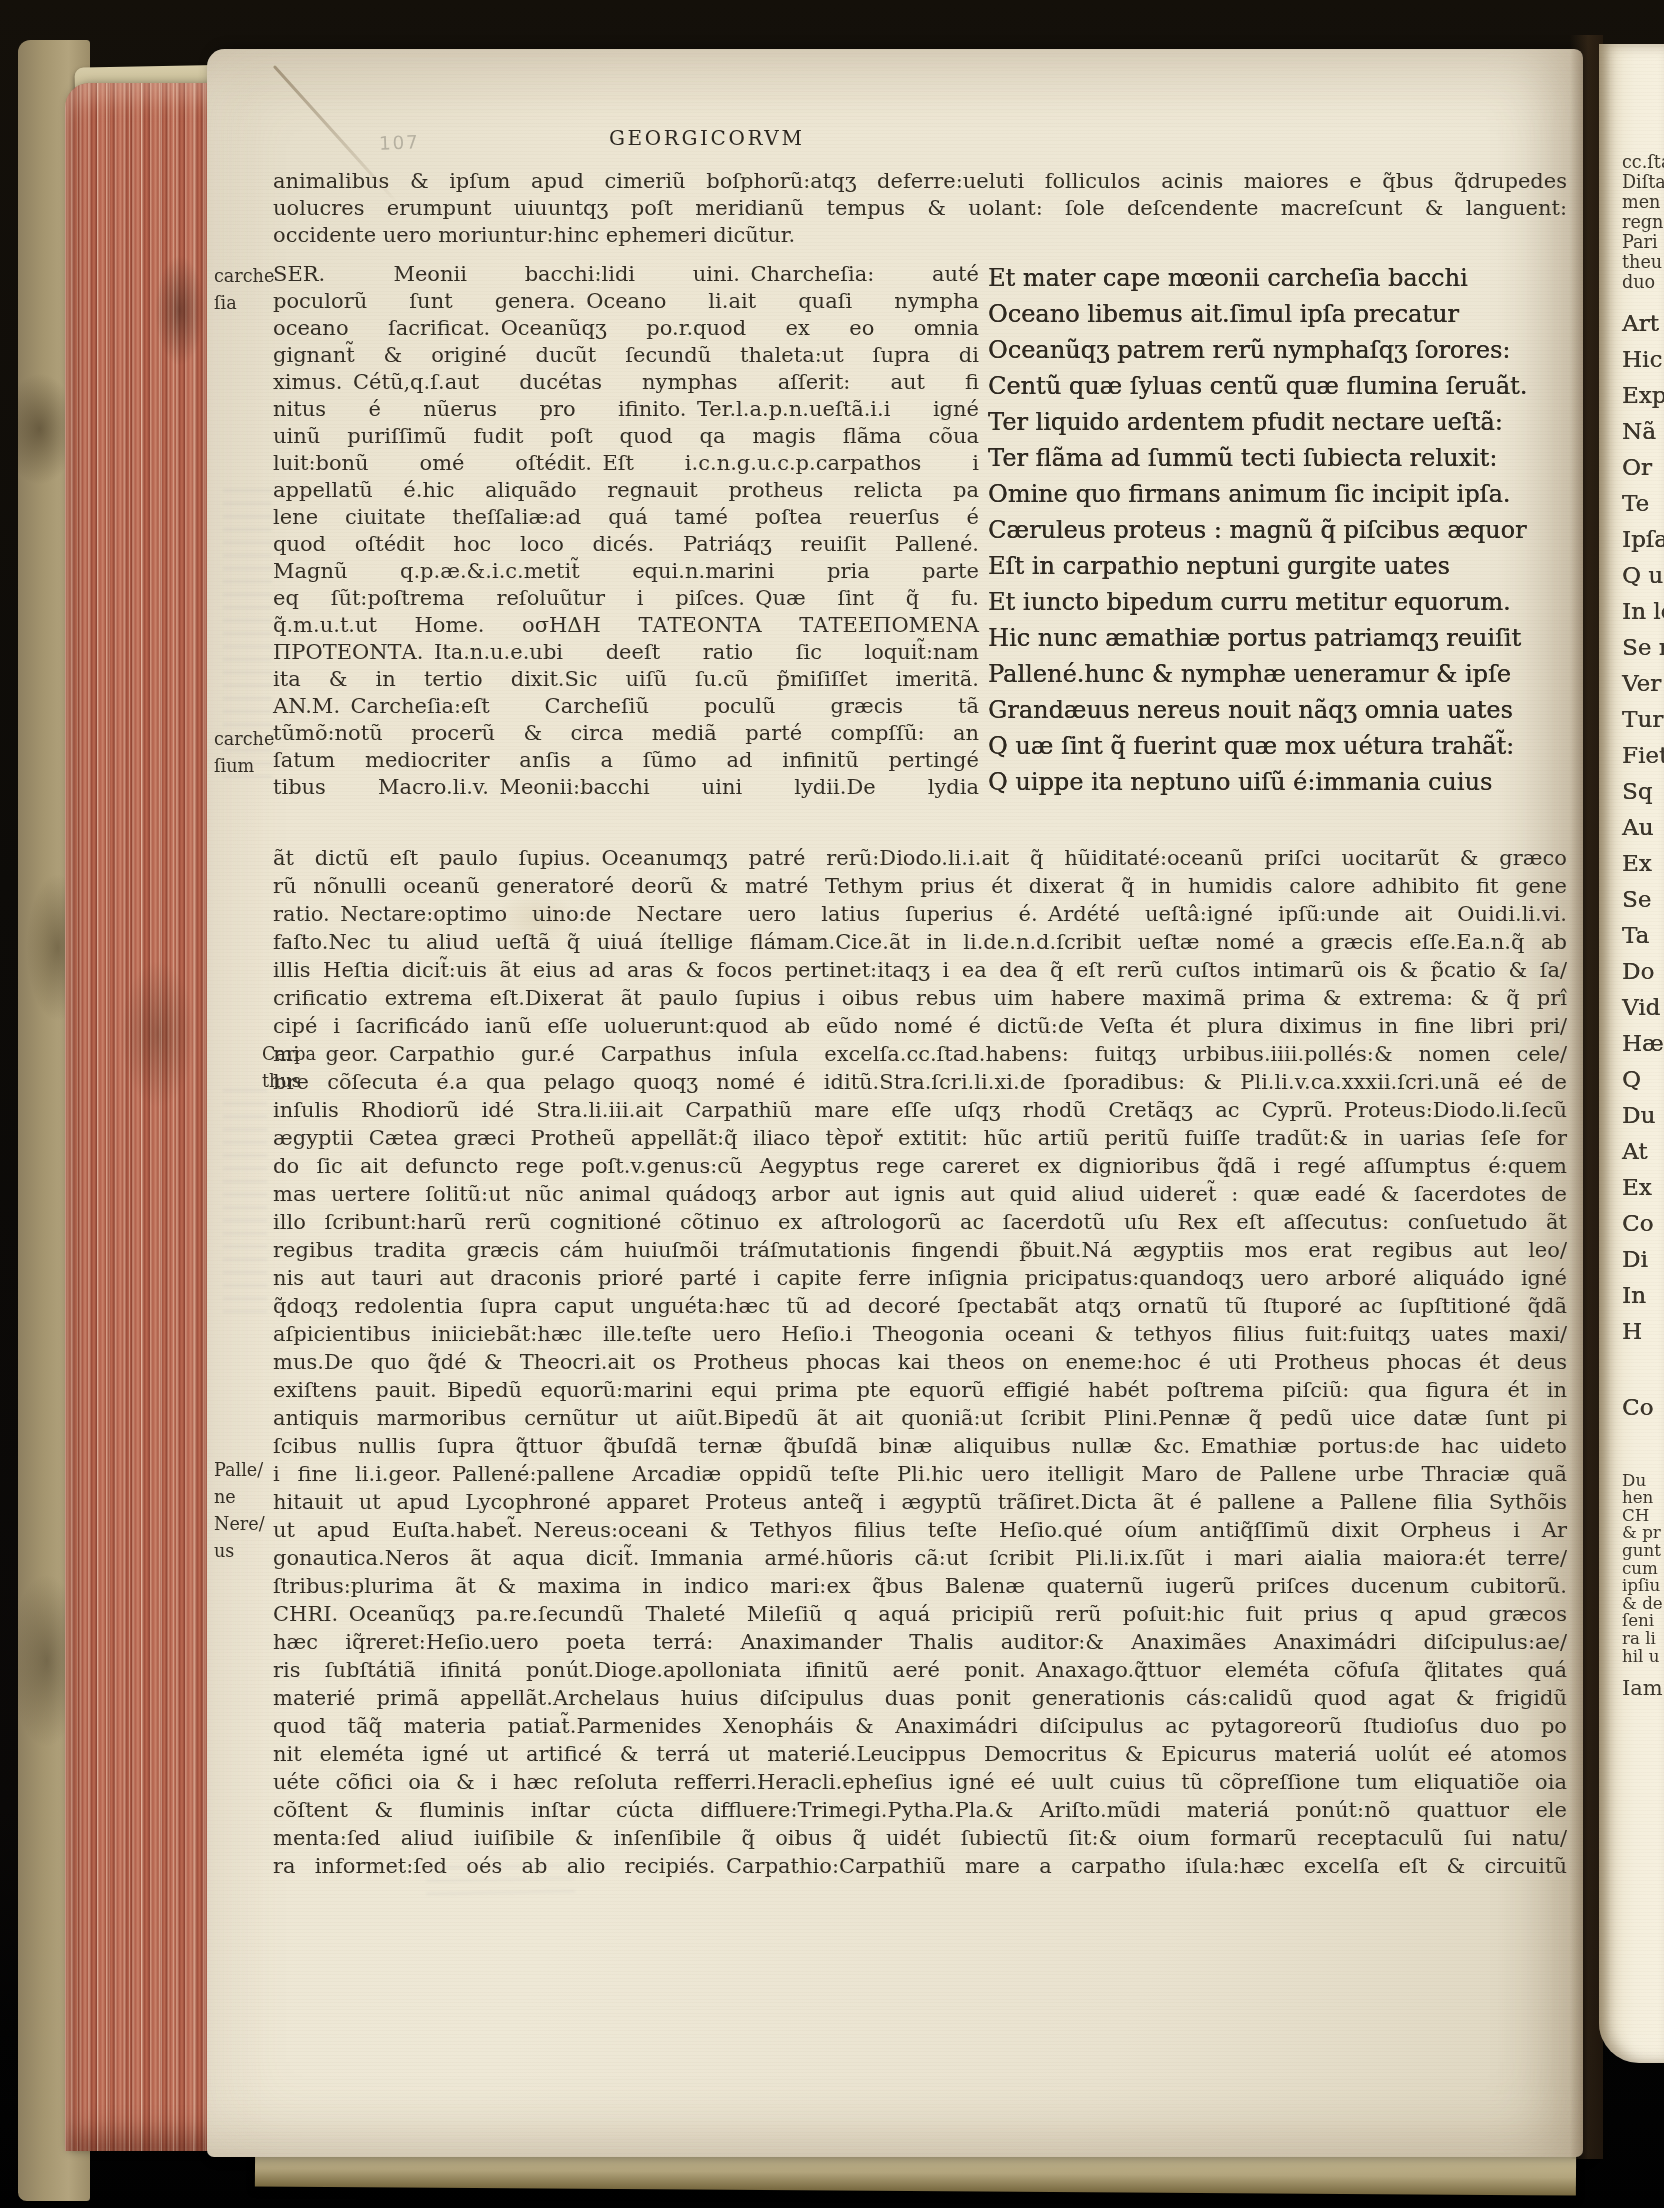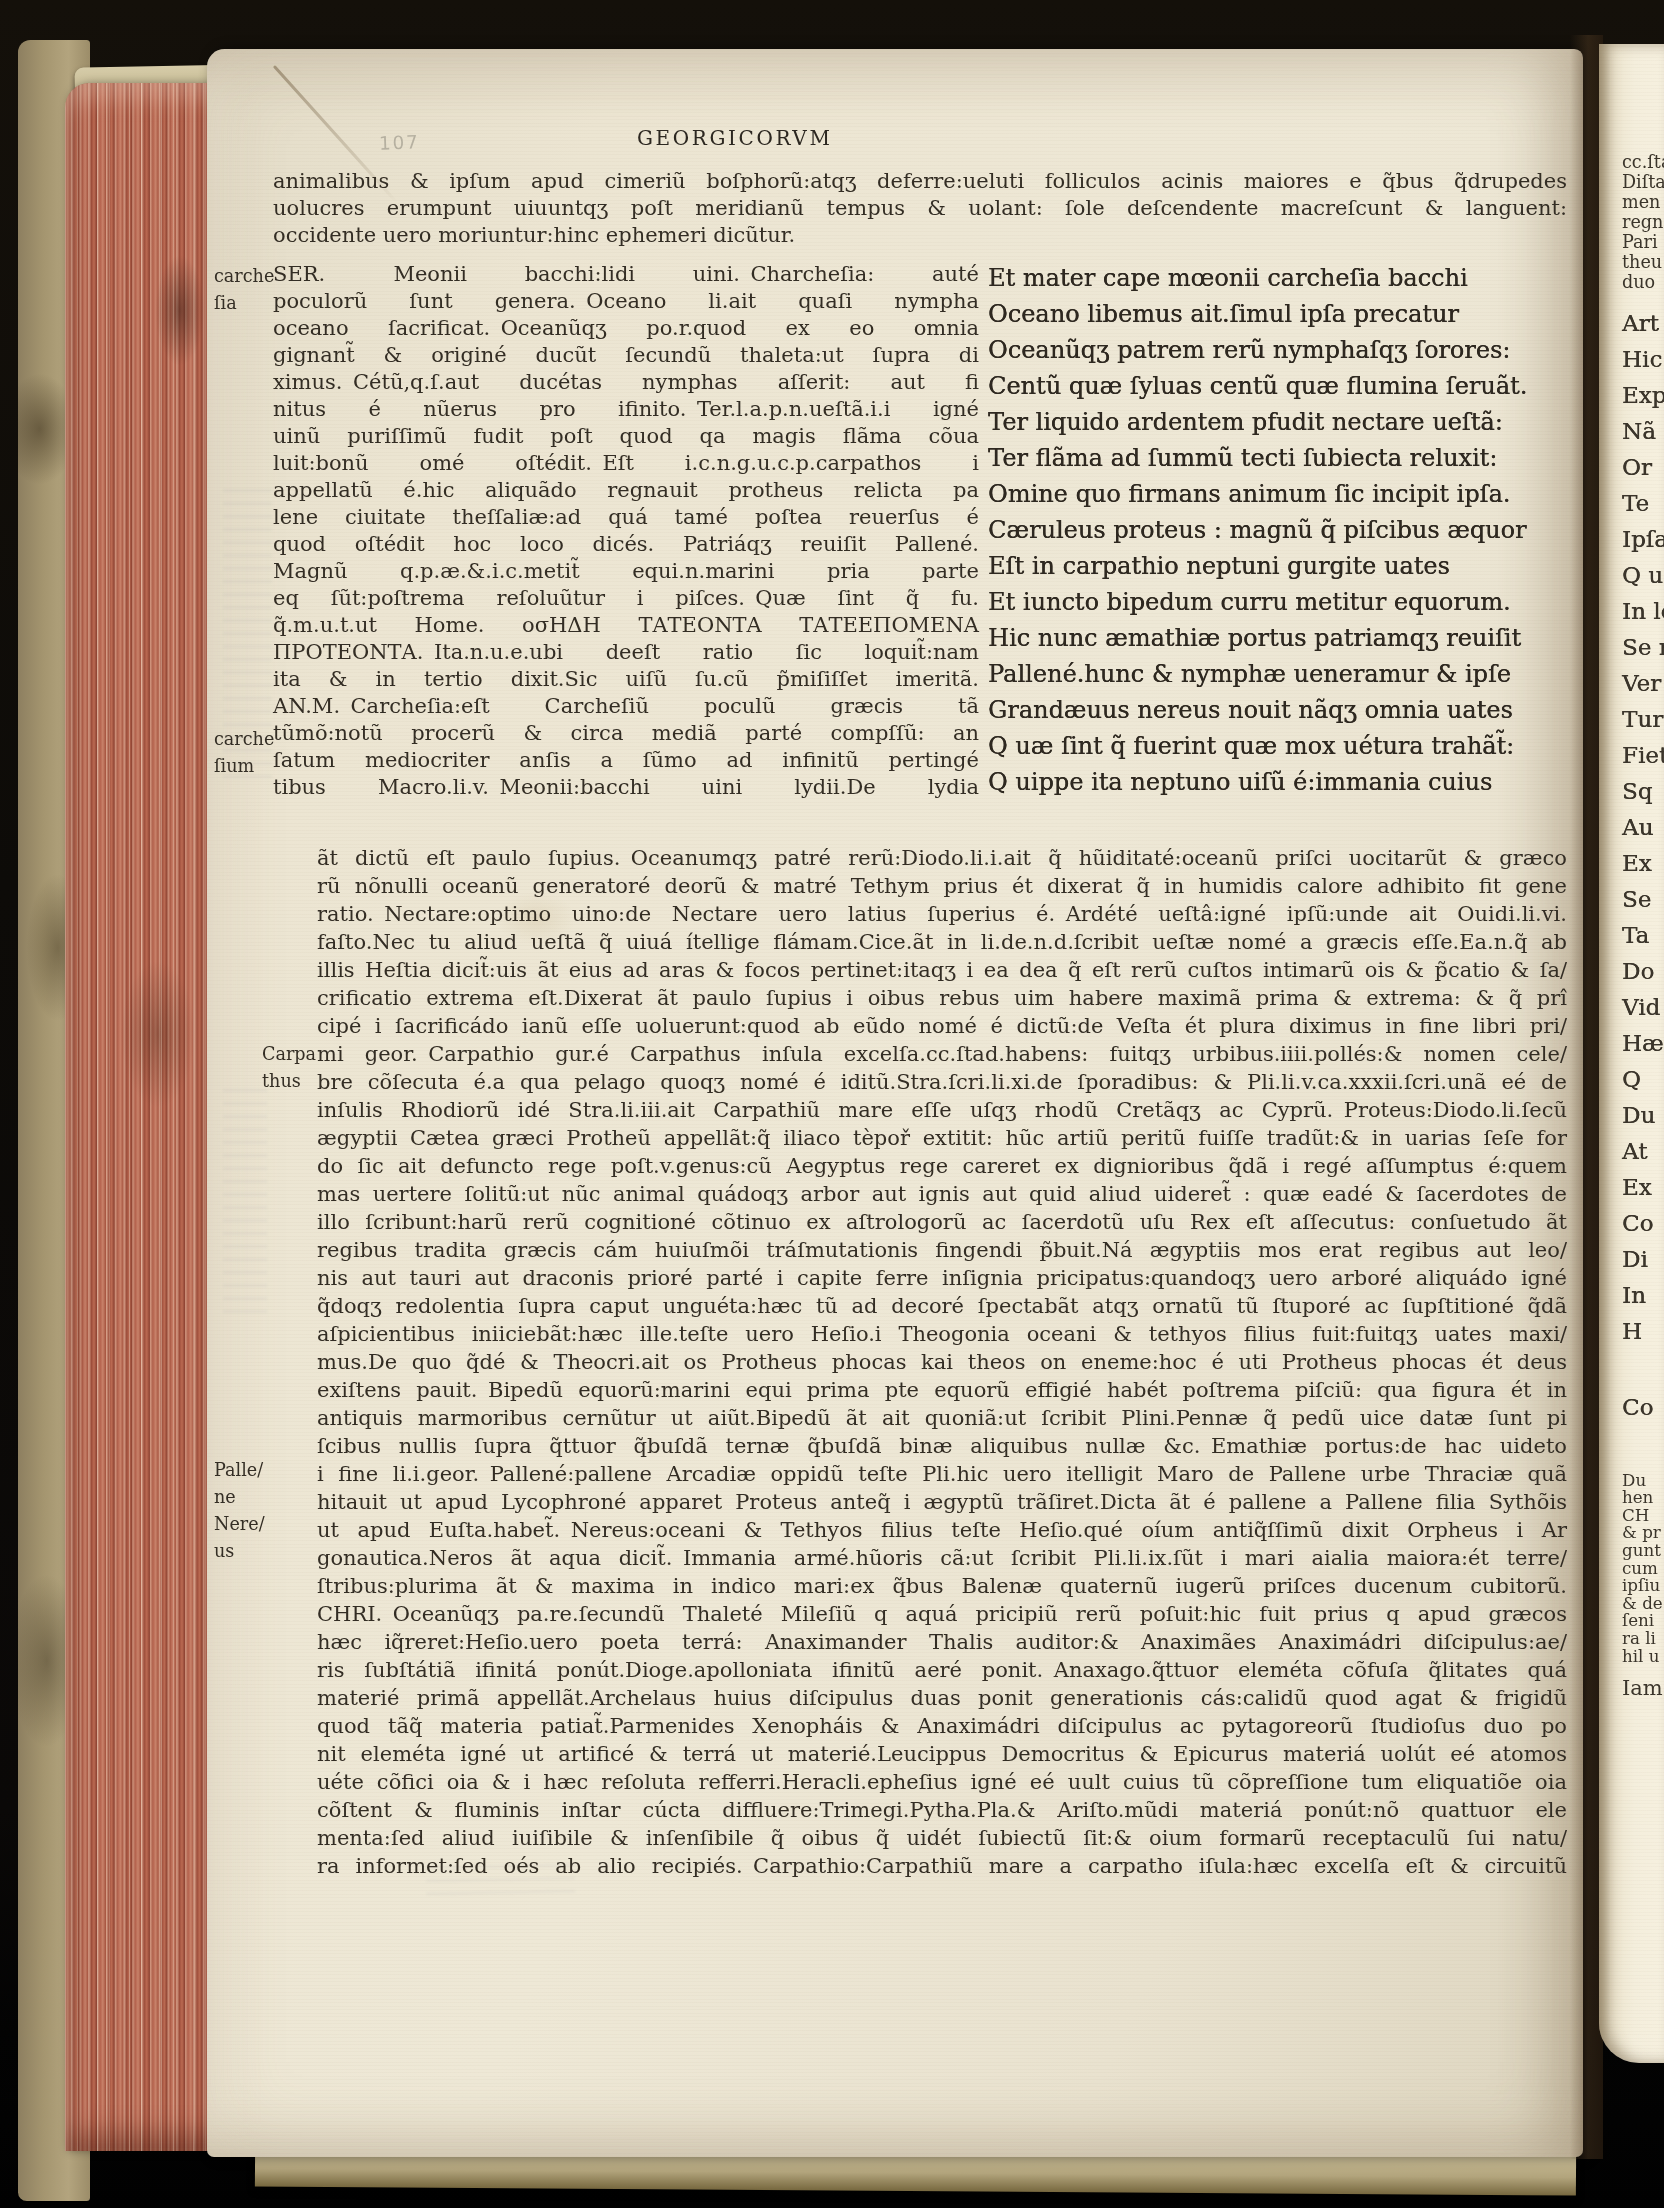--- a/index.html
+++ b/index.html
@@ -47,32 +47,32 @@
     background:linear-gradient(90deg, rgba(110,90,60,.5), rgba(110,90,60,.12) 80%, transparent);border-radius:1.8px;}
   .ghost{position:absolute;opacity:.5;filter:blur(0.9px);
     background:repeating-linear-gradient(0deg, rgba(100,112,134,.10) 0 2.6px, transparent 2.6px 13px);}
   .g1{left:16px;top:439px;width:49px;height:290px;}
   .g2{left:16px;top:1036px;width:44px;height:228px;}
   .g3{left:219px;top:1810px;width:149px;height:35px;transform:rotate(-1deg);}
   .stain1{position:absolute;left:290px;top:843px;width:79px;height:53px;border-radius:50%;
     background:radial-gradient(closest-side, rgba(150,120,60,.12), transparent);}
   
   .pg-header{position:absolute;left:402px;top:77px;width:184px;text-align:center;
-    font-size:20px;letter-spacing:2.6px;color:#2c2720;white-space:nowrap;margin-left:28px;}
+    font-size:20px;letter-spacing:2.6px;color:#2c2720;white-space:nowrap;}
   .inscription{position:absolute;left:172px;top:83px;font-size:18.4px;color:#6d6a60;opacity:.4;
     font-family:"DejaVu Sans", sans-serif;letter-spacing:1.8px;transform:rotate(-2deg);}
   .textcol{position:absolute;font-size:21px;line-height:27px;}
   .jline{text-align:justify;text-align-last:justify;height:27px;overflow:visible;white-space:normal;}
   .intro{left:66px;top:119px;width:1294px;}
   .intro .jline:last-child{text-align-last:left;}
   .commentary{left:66px;top:212px;width:706px;}
   .verses{left:781px;top:211px;width:579px;font-size:24px;line-height:36px;color:#2e2820;}
   .verses .vline{white-space:nowrap;height:36px;text-shadow:0.3px 0 0 currentColor;}
   .fullwidth{left:66px;top:796px;width:1294px;}
-  .fullwidth .jline{height:28px;margin-left:44px;}
+  .fullwidth .jline{height:28px;}
   .margin-note{position:absolute;left:7px;width:56px;font-size:17.6px;line-height:27px;color:#342e25;}
   .margin-note span{display:block;}
   .mn1{top:214px;} .mn2{top:677px;} .mn3{top:992px;margin-left:48px;} .mn4{top:1408px;}
   
   .gutter{position:absolute;left:1570px;top:35px;width:33px;height:2124px;
     background:linear-gradient(90deg, transparent, rgba(82,60,36,.45) 55%, rgba(40,28,16,.78) 100%);}
   .next-page{position:absolute;left:1599px;top:44px;width:65px;height:2019px;overflow:hidden;
     background:
       repeating-linear-gradient(0deg, rgba(120,100,70,.03) 0 0.9px, transparent 0.9px 3.5px),
       linear-gradient(90deg,#cfc4a6 0%,#ece4cd 18%,#f4eedc 55%,#f6f0df 100%);

